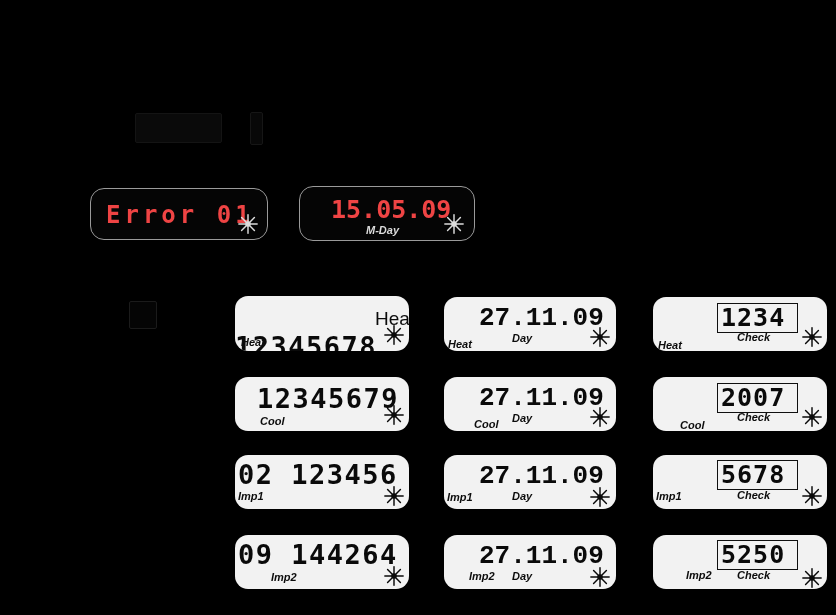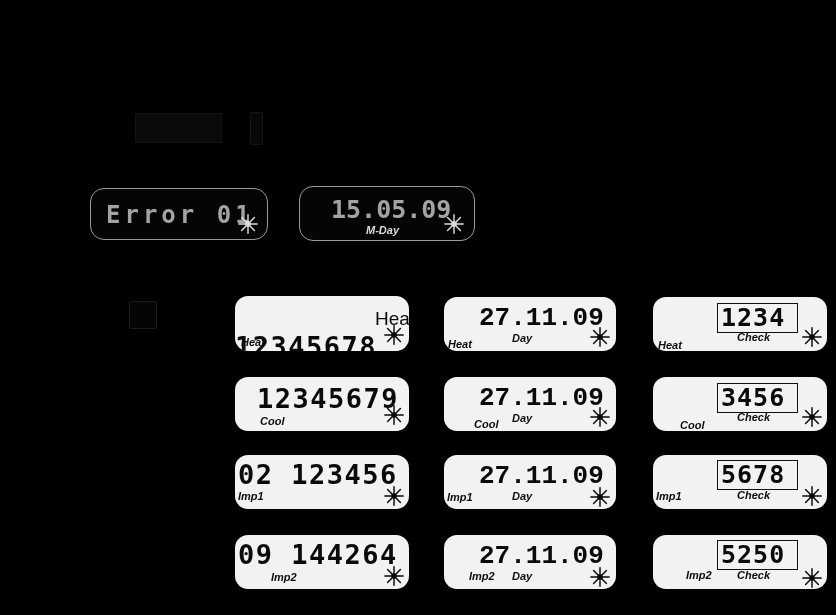--- a/index.html
+++ b/index.html
@@ -56,21 +56,21 @@
   
   .segs {
     position: absolute;
     font-family: "DejaVu Sans Mono", monospace;
     font-weight: 700;
     letter-spacing: 2px;
     white-space: pre;
     line-height: 1;
   }
   .segs.light  { color: #0a0a0a; }
-  .segs.onDark { color: #a3a3a3; }
+  .segs.onDark { color: #ef4444; }
 
   
   .segs-main {
     font-size: 27px;
     letter-spacing: 1.5px;
   }
   
   .segs-date {
     font-size: 26px;
     letter-spacing: 0px;
@@ -239,21 +239,21 @@
           <line x1="2" y1="12" x2="22" y2="12"></line>
       <line x1="5" y1="5" x2="19" y2="19"></line>
           <line x1="19" y1="5" x2="5" y2="19"></line>
         </g>
       <circle cx="12" cy="12" r="3" fill="#0a0a0a"></circle>
       </svg>
   </span>
 </div>
 
 <div class="lcd" style="left:653px; top:377px; width:174px; height:54px;">
-  <div class="segs light segs-check" style="left:64px; top:6px;">3456</div>
+  <div class="segs light segs-check" style="left:64px; top:6px;">2007</div>
   <div class="tag light" style="left:84px; top:35px;">Check</div>
   <div class="tag light" style="left:27px; top:43px;">Cool</div>
   <span class="star" style="left:148px; top:29px;">
     <svg viewBox="0 0 24 24">
         <g stroke="#0a0a0a" stroke-width="1.6" stroke-linecap="round">
       <line x1="12" y1="2" x2="12" y2="22"></line>
           <line x1="2" y1="12" x2="22" y2="12"></line>
       <line x1="5" y1="5" x2="19" y2="19"></line>
           <line x1="19" y1="5" x2="5" y2="19"></line>
         </g>

